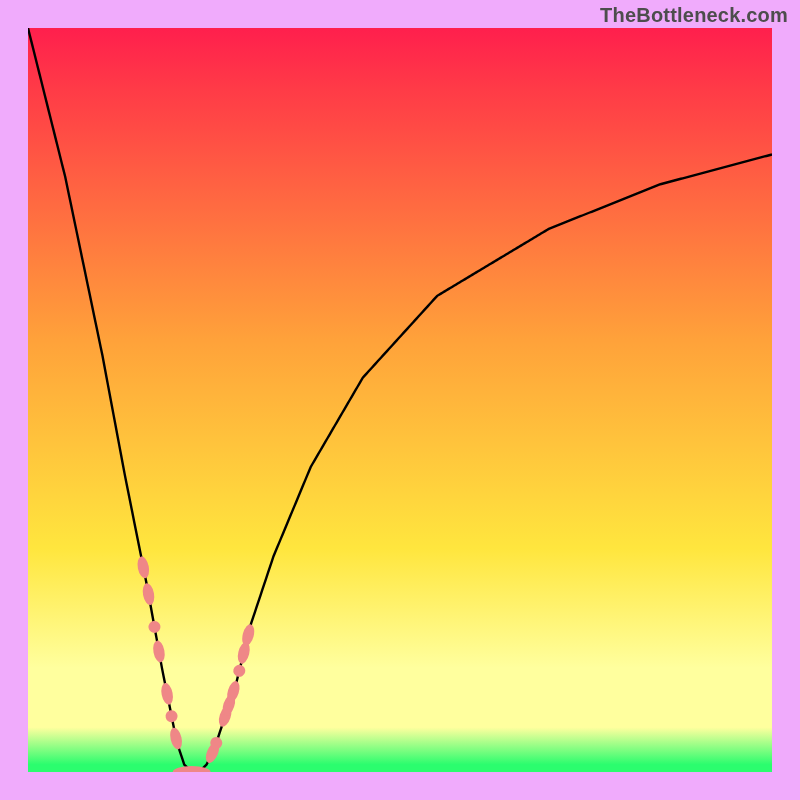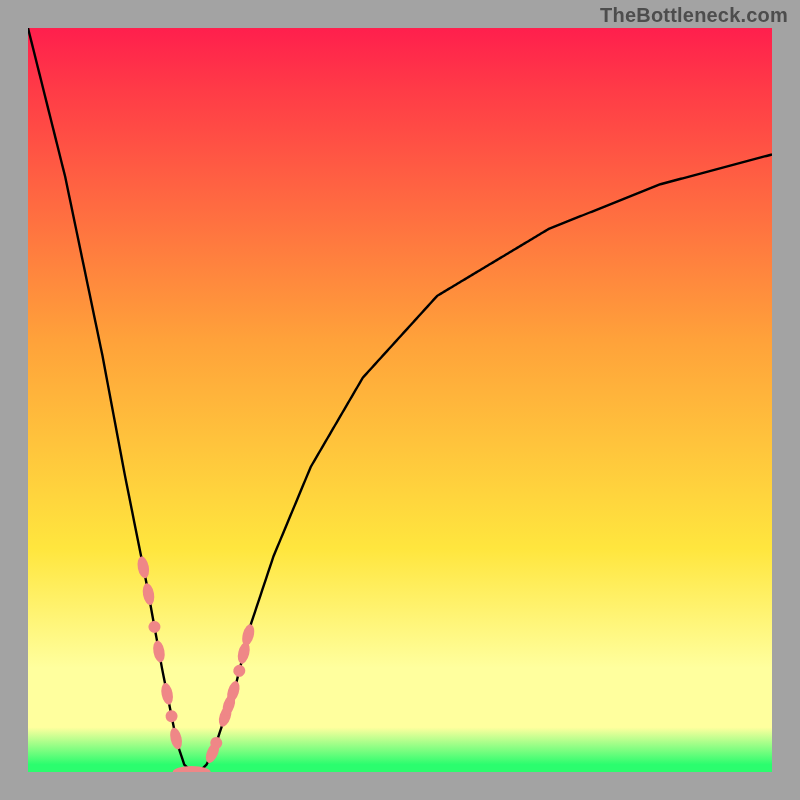--- a/index.html
+++ b/index.html
@@ -7,21 +7,21 @@
     padding: 0;
     width: 800px;
     height: 800px;
     overflow: hidden;
     background: #000;
   }
   .frame {
     position: relative;
     width: 800px;
     height: 800px;
-    background: #a3a3a3;
+    background: #f0abfc;
   }
   .plot-area {
     position: absolute;
     left: 28px;
     top: 28px;
     width: 744px;
     height: 744px;
     
     background: linear-gradient(
       to bottom,

